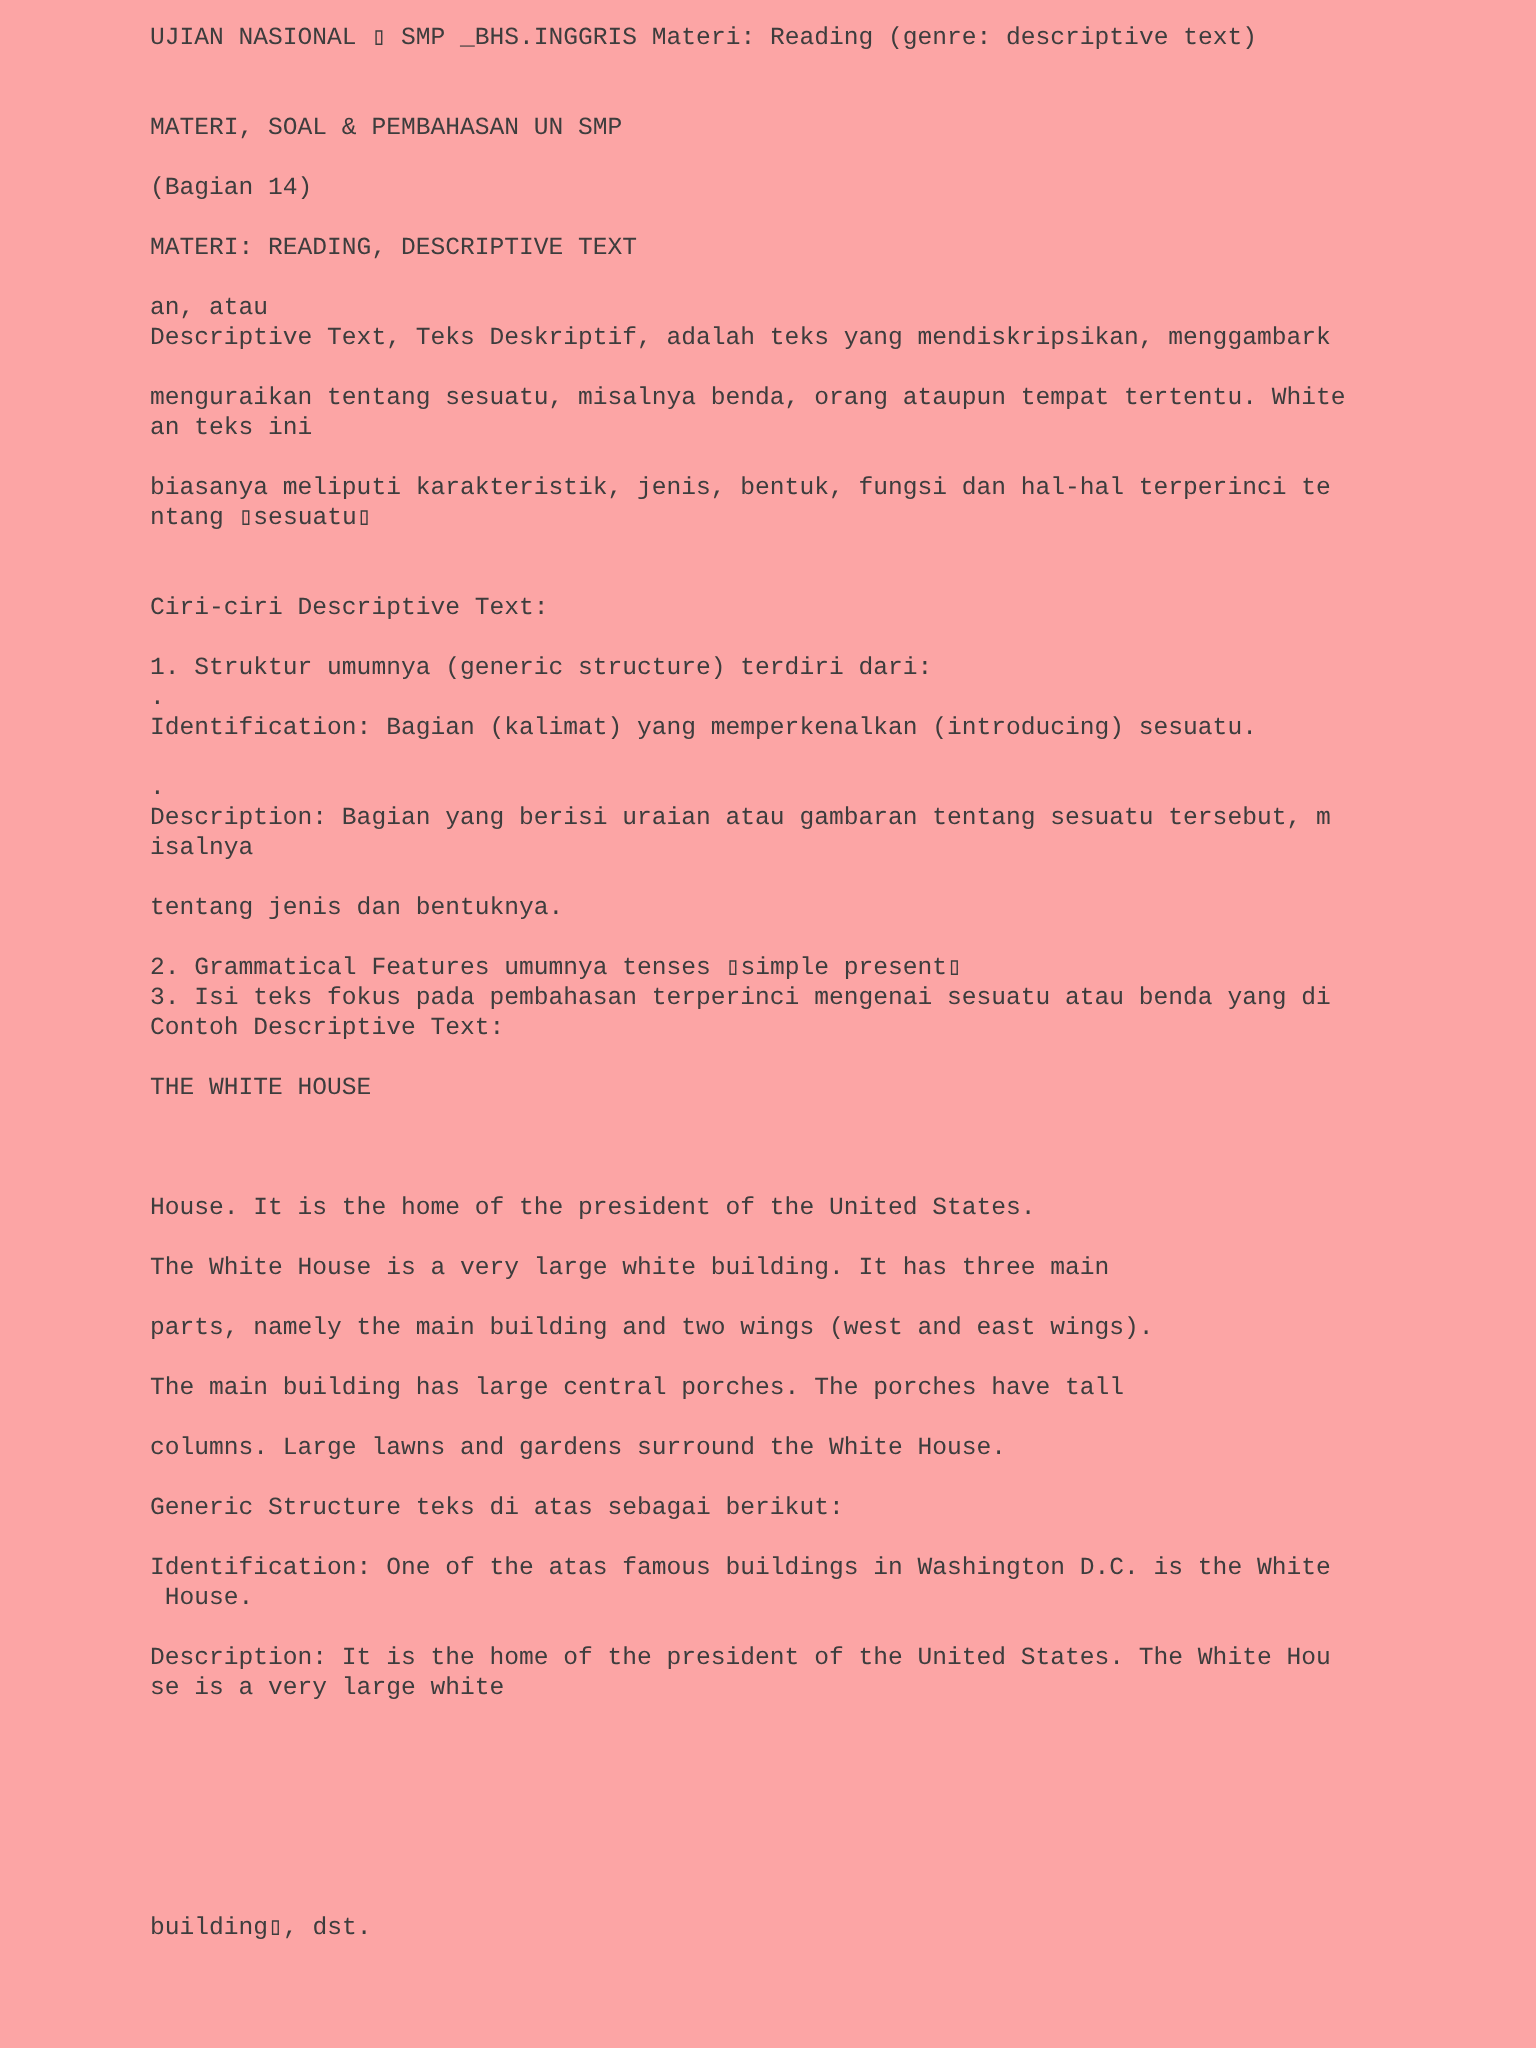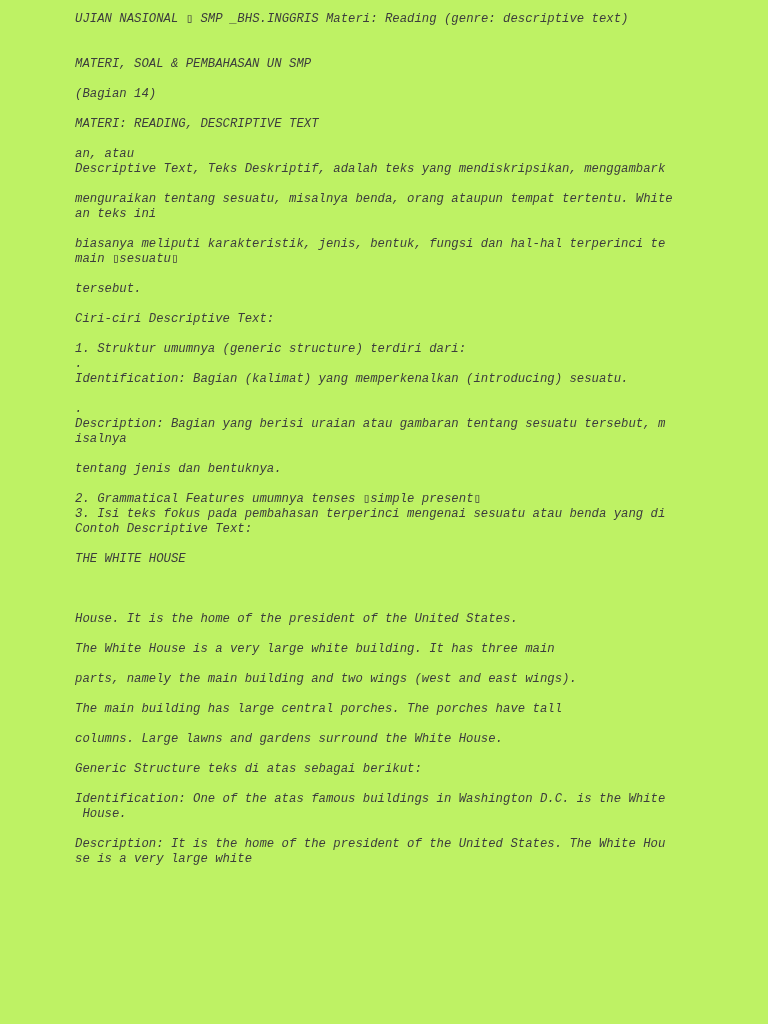--- a/index.html
+++ b/index.html
@@ -4,23 +4,22 @@
 <style>
   html, body {
     margin: 0;
     padding: 0;
     background: #ffffff;
   }
   .page {
     position: relative;
     width: 768px;
     height: 1024px;
-    background: #bef264;
+    background: #fca5a5;
     overflow: hidden;
-    font-style: italic;
   }
   .text-block {
     position: absolute;
     left: 75px;
     top: 12px;
     width: 660px;
   }
   .line {
     font-family: "Liberation Mono", "DejaVu Sans Mono", monospace;
     font-size: 12.3px;
@@ -45,23 +44,22 @@
       <div class="line">&nbsp;</div>
       <div class="line">MATERI: READING, DESCRIPTIVE TEXT</div>
       <div class="line">&nbsp;</div>
       <div class="line">an, atau</div>
       <div class="line">Descriptive Text, Teks Deskriptif, adalah teks yang mendiskripsikan, menggambark</div>
       <div class="line">&nbsp;</div>
       <div class="line">menguraikan tentang sesuatu, misalnya benda, orang ataupun tempat tertentu. White</div>
       <div class="line">an teks ini</div>
       <div class="line">&nbsp;</div>
       <div class="line">biasanya meliputi karakteristik, jenis, bentuk, fungsi dan hal-hal terperinci te</div>
-      <div class="line">main ▯sesuatu▯</div>
+      <div class="line">ntang ▯sesuatu▯</div>
       <div class="line">&nbsp;</div>
-      <div class="line">tersebut.</div>
       <div class="line">&nbsp;</div>
       <div class="line">Ciri-ciri Descriptive Text:</div>
       <div class="line">&nbsp;</div>
       <div class="line">1. Struktur umumnya (generic structure) terdiri dari:</div>
       <div class="line">.</div>
       <div class="line">Identification: Bagian (kalimat) yang memperkenalkan (introducing) sesuatu.</div>
       <div class="line">&nbsp;</div>
       <div class="line">.</div>
       <div class="line">Description: Bagian yang berisi uraian atau gambaran tentang sesuatu tersebut, m</div>
       <div class="line">isalnya</div>
@@ -93,14 +91,15 @@
       <div class="line">&nbsp;</div>
       <div class="line">Description: It is the home of the president of the United States. The White Hou</div>
       <div class="line">se is a very large white</div>
       <div class="line">&nbsp;</div>
       <div class="line">&nbsp;</div>
       <div class="line">&nbsp;</div>
       <div class="line">&nbsp;</div>
       <div class="line">&nbsp;</div>
       <div class="line">&nbsp;</div>
       <div class="line">&nbsp;</div>
+      <div class="line">building▯, dst.</div>
     </div>
 </div>
 
 </body></html>

